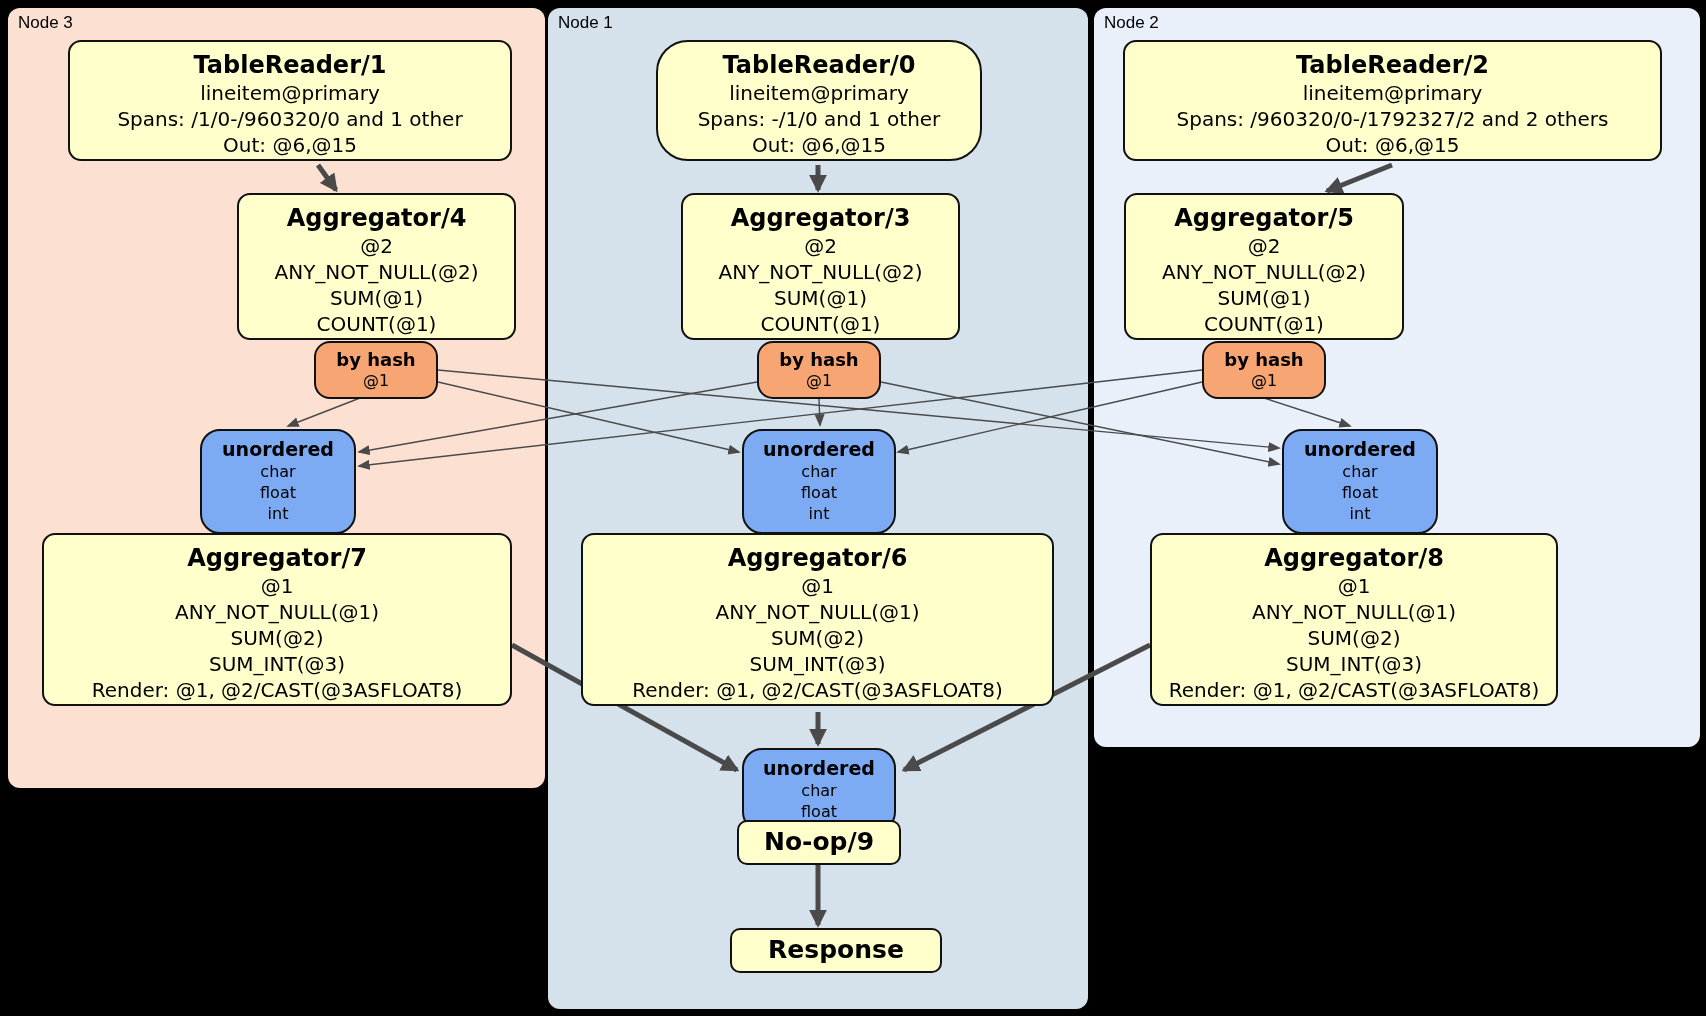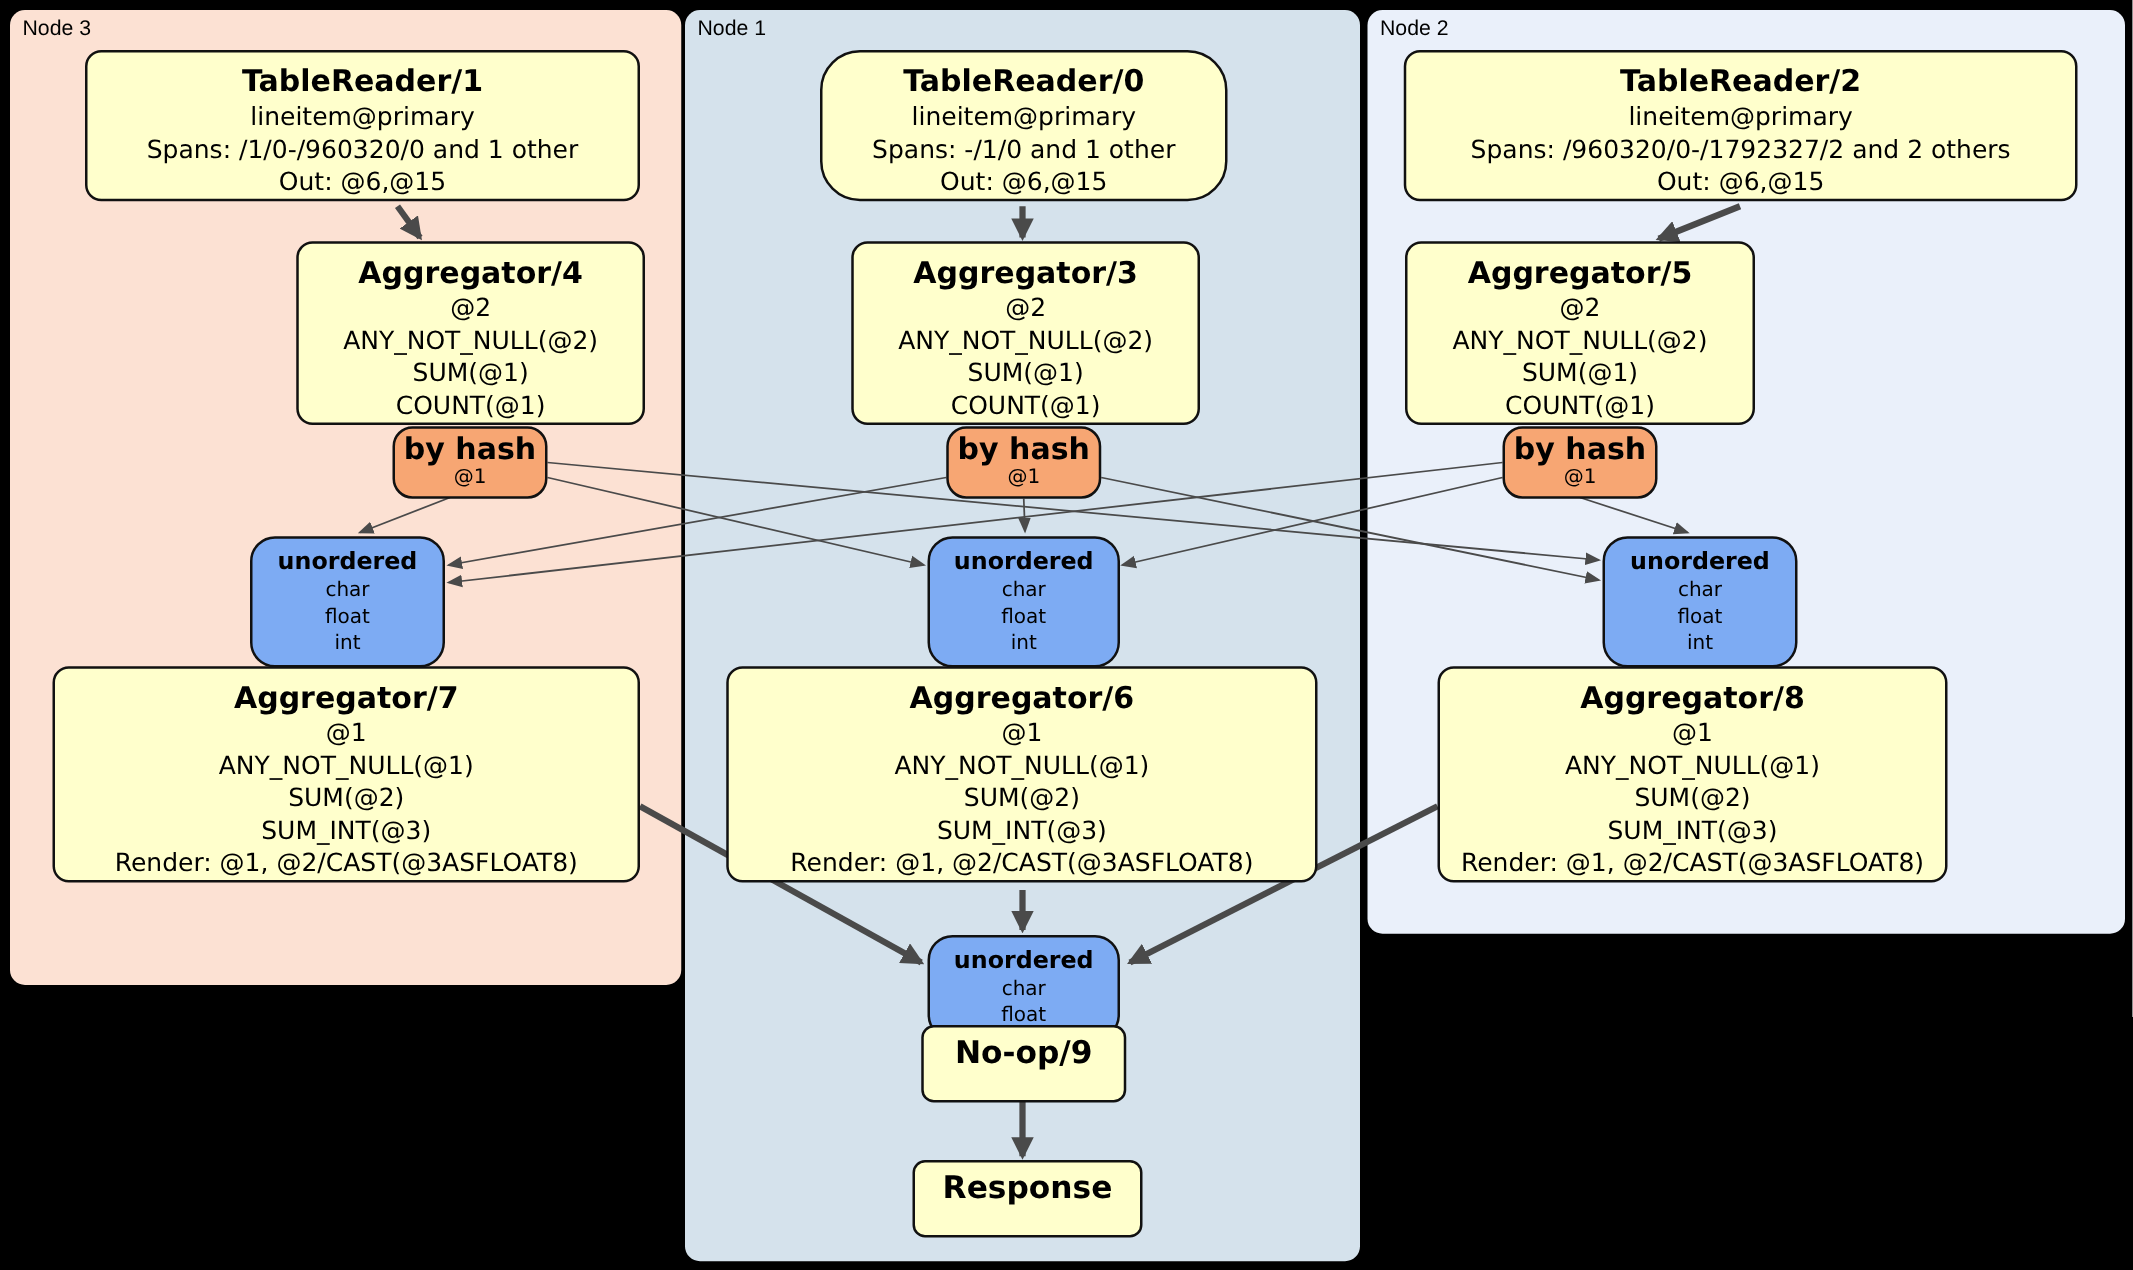--- a/index.html
+++ b/index.html
@@ -23,28 +23,28 @@
   .box{
     position:absolute;z-index:2;box-sizing:border-box;text-align:center;
     border:2px solid var(--box-border);background:var(--proc-fill);
     border-radius:13px;padding:8px 6px 1px 6px;white-space:nowrap;
   }
   .box .bt{font-weight:bold;font-size:24px;line-height:30px;}
   .box .bls div{font-size:20px;line-height:26px;}
   .router{
     background:var(--router-fill);border-radius:16px;padding:5px 4px 6px 4px;
   }
-  .router .bt{font-size:24px;line-height:23px;}
+  .router .bt{font-size:18px;line-height:23px;}
   .router .bls div{font-size:16px;line-height:20px;}
   .sync{
     background:var(--sync-fill);border-radius:20px;padding:7px 4px 8px 4px;
   }
   .sync .bt{font-size:19px;line-height:23px;}
   .sync .bls div{font-size:16px;line-height:21px;}
-  .small-proc{border-radius:10px;padding:4px 10px 22px 10px;}
+  .small-proc{border-radius:10px;padding:4px 10px 5px 10px;}
   .small-proc .bt{font-size:25px;line-height:32px;}
 </style>
 </head>
 <body>
 
 <div class="canvas">
 
   <div class="region" style="left:8px;top:8px;width:537px;height:780px;background:var(--node3-bg);">
     <div class="region-label">Node 3</div>
   </div>
@@ -218,17 +218,17 @@
   <div class="box sync" style="left:742px;top:748px;width:154px;">
     <div class="bt">unordered</div>
     <div class="bls">
         <div>char</div>
         <div>float</div>
       </div>
   </div>
   <div class="box small-proc" style="left:737px;top:820px;width:164px;">
     <div class="bt">No-op/9</div>
   </div>
-  <div class="box small-proc" style="left:730px;top:928px;width:184px;">
+  <div class="box small-proc" style="left:730px;top:928px;width:212px;">
     <div class="bt">Response</div>
   </div>
 
 </div>
 
 </body></html>

